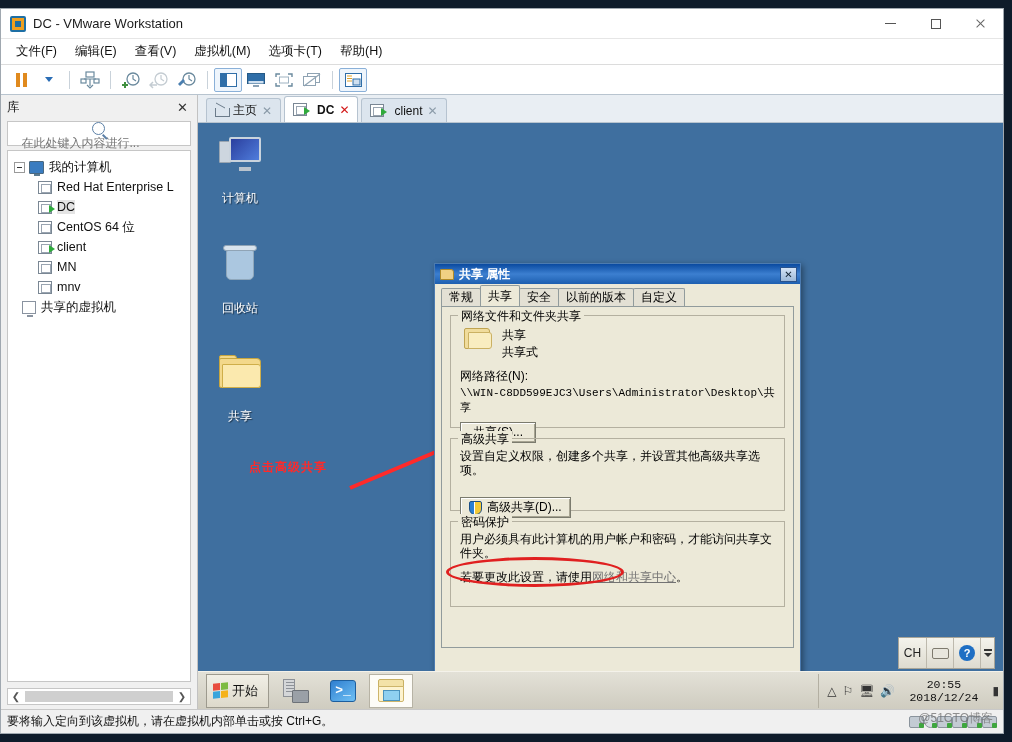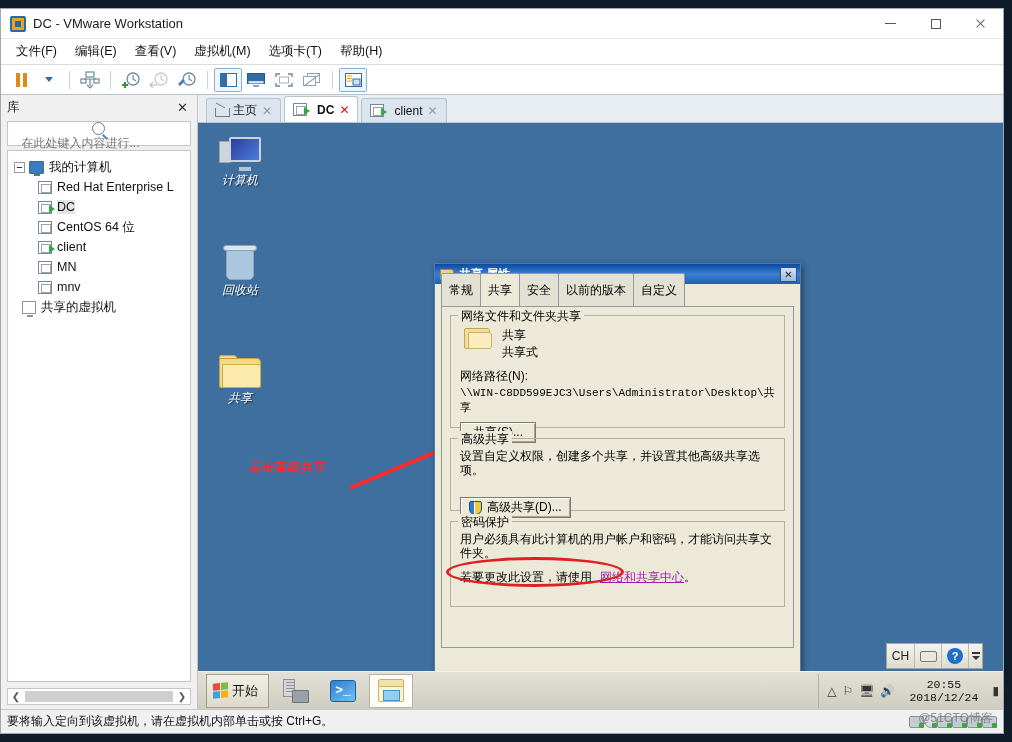--- a/index.html
+++ b/index.html
@@ -117,21 +117,21 @@
   .tab .cx.red{ color:#d21313; font-weight:bold; }
   .home-ic{ width:13px;height:11px;position:relative;}
   .home-ic:before{content:"";position:absolute;left:0;top:3px;width:13px;height:8px;
     border:1.3px solid #6b7b8a;border-top:none;}
   .home-ic:after{content:"";position:absolute;left:1px;top:0;width:9px;height:5px;
     border-top:1.3px solid #6b7b8a;transform:skewY(28deg);}
   
   #guest{ flex:1; background:#3f6f9f; position:relative; overflow:hidden;
     font-family:"Liberation Sans","DejaVu Sans",sans-serif; }
   .dicon{ position:absolute; width:72px; text-align:center; color:#fff; font-size:12px; }
-  .dicon .cap{ margin-top:1px; text-shadow:1px 1px 1px rgba(0,0,0,.6);font-style:italic; }
+  .dicon .cap{ margin-top:19px; text-shadow:1px 1px 1px rgba(0,0,0,.6); }
   .gi-computer{ width:42px;height:34px;margin:0 auto; position:relative;}
   .gi-computer .scr{ position:absolute;right:0;top:0;width:32px;height:25px;
     background:linear-gradient(135deg,#2b3f9e,#4f7ddc);border:2px solid #c9d3dd;border-radius:2px;}
   .gi-computer .base{ position:absolute;right:10px;bottom:0;width:12px;height:4px;background:#b9c3cd;}
   .gi-computer .tower{ position:absolute;left:0;top:4px;width:12px;height:22px;background:#cdd6df;
     border:1px solid #9aa6b2;border-radius:1px;}
   .gi-bin{ width:34px;height:36px;margin:0 auto;position:relative;}
   .gi-bin .can{ position:absolute;left:3px;top:5px;width:28px;height:30px;
     background:rgba(190,215,235,.85);border:1px solid #8fa7bb;border-radius:2px 2px 5px 5px;}
   .gi-bin .lid{ position:absolute;left:0;top:0;width:34px;height:6px;background:#d9e4ee;
@@ -175,41 +175,41 @@
     border:1px solid #c8b063;border-radius:2px 2px 0 0;}
   .ic-expl .f2{ position:absolute;left:1px;top:7px;width:26px;height:16px;background:#fdf3cf;
     border:1px solid #cdb56b;border-radius:0 0 2px 2px;}
   .ic-expl .win{ position:absolute;left:6px;top:11px;width:17px;height:11px;background:#8fd0f0;
     border:1px solid #4b93bd;}
   #tray{ margin-left:auto; height:34px; display:flex; align-items:center; gap:6px;
     padding:0 4px 0 8px; border-left:1px solid #b3afa2; }
   #tray .tic{ font-size:12px; color:#333; }
   #tray .clock{ font-size:11.5px; color:#111; text-align:center; line-height:13px;
     font-family:"Liberation Mono",monospace; margin:0 8px; }
-  #langbar{ position:absolute; right:20px; bottom:40px; height:26px; display:flex; align-items:stretch;
+  #langbar{ position:absolute; right:8px; bottom:40px; height:32px; display:flex; align-items:stretch;
     background:linear-gradient(#f4f3ec,#dedbd0); border:1px solid #a9a598; }
   #langbar .lb{ width:27px; display:flex; align-items:center; justify-content:center;
     border-left:1px solid #bdb9ad; font-size:12px; color:#222; }
   #langbar .lb:first-child{ border-left:none; }
   .kbd-ic{ width:17px;height:11px;background:#e8e6dd;border:1px solid #7e7a6e;border-radius:2px;}
   .help-ic{ width:16px;height:16px;border-radius:50%;background:#1f6fc4;color:#fff;font-size:11px;
     display:flex;align-items:center;justify-content:center;font-weight:bold;}
   
   #dialog{ position:absolute; left:236px; top:140px; width:367px; height:438px;
     background:#ece9d8; border:1px solid #4c7bb0; box-shadow:2px 2px 6px rgba(0,0,0,.4);
     font-family:"Liberation Sans","DejaVu Sans",sans-serif; font-size:12px; color:#000; }
   #dlg-title{ height:20px; background:linear-gradient(#0a4aa0,#3c7fd0,#1d5fb0);
     display:flex; align-items:center; padding:0 3px 0 5px; color:#fff; font-weight:bold; font-size:12px;}
   #dlg-title .fic{ width:14px;height:11px;background:#f0d083;border:1px solid #b08a28;
     border-radius:1px 3px 1px 1px; margin-right:5px; }
   #dlg-title .cbtn{ margin-left:auto; width:17px;height:15px; background:linear-gradient(#d4e3f5,#9cb8d8);
     border:1px solid #29528c; color:#123; font-size:10px; display:flex;align-items:center;
     justify-content:center; font-weight:bold; }
   #dlg-tabs{ display:flex; align-items:flex-end; height:22px; padding:5px 5px 0 6px; }
-  .dtab{ height:18px; padding:16px 7px; border:1px solid #919b9c; border-bottom:none;
+  .dtab{ height:18px; padding:8px 7px; border:1px solid #919b9c; border-bottom:none;
     background:#e3e0d4; display:flex; align-items:center; font-size:12px; margin-right:-1px;
     border-radius:2px 2px 0 0; }
   .dtab.active{ height:21px; background:#ece9d8; font-weight:normal; }
   #dlg-pane{ margin:0 6px; border:1px solid #919b9c; border-top:1px solid #919b9c;
     background:#ece9d8; height:342px; padding:8px; position:relative; }
   .grp{ border:1px solid #b4b0a0; margin-bottom:10px; padding:10px 9px 9px 9px; position:relative; }
   .grp > .glegend{ position:absolute; top:-8px; left:7px; background:#ece9d8; padding:0 3px;
     font-size:12px; }
   .fld-row{ display:flex; gap:10px; align-items:flex-start; }
   .big-folder{ width:28px;height:24px;position:relative;flex:0 0 28px; margin-left:4px;}
@@ -221,21 +221,21 @@
   .w-btn{ display:inline-flex; align-items:center; justify-content:center; gap:5px;
     min-width:76px; height:21px; padding:0 8px; background:#ece9d8;
     border:1px solid #7b7b6e; box-shadow:inset 1px 1px 0 #fff, inset -1px -1px 0 #a7a492;
     font-size:12px; color:#000; }
   .w-btn.dis{ color:#9a9a90; text-shadow:1px 1px 0 #fff; }
   .shield{ width:13px;height:14px;position:relative;flex:0 0 13px;}
   .shield:before{ content:""; position:absolute;left:0;top:0;width:13px;height:14px;
     background:linear-gradient(90deg,#2a7fd4 0 50%,#f2c938 50% 100%);
     border:1px solid #1b4f86; border-radius:2px 2px 6px 6px; box-sizing:border-box;}
   .shield:after{ content:""; position:absolute;left:5px;top:1px;width:1px;height:12px;background:#fff;}
-  a.wlink{ color:#a21caf; text-decoration:underline;margin-left:8px; }
+  a.wlink{ color:#737373; text-decoration:underline; }
   #dlg-buttons{ position:absolute; right:8px; bottom:8px; display:flex; gap:7px; }
   #red-ellipse{ position:absolute; border:3px solid #e02020; border-radius:50%;
     pointer-events:none; }
   
   #statusbar{ height:24px; flex:0 0 24px; background:#f0f0f0; border-top:1px solid #c8c8c8;
     display:flex; align-items:center; padding:0 6px; font-size:12px; color:#111; }
   #status-devices{ margin-left:auto; display:flex; align-items:center; gap:0; position:relative; }
   .dev{ width:15px;height:12px;background:#c3cbd3;border:1px solid #8a939c;border-radius:2px;
     position:relative;}
   .dev:after{content:"";position:absolute;right:-1px;bottom:-1px;width:5px;height:5px;

